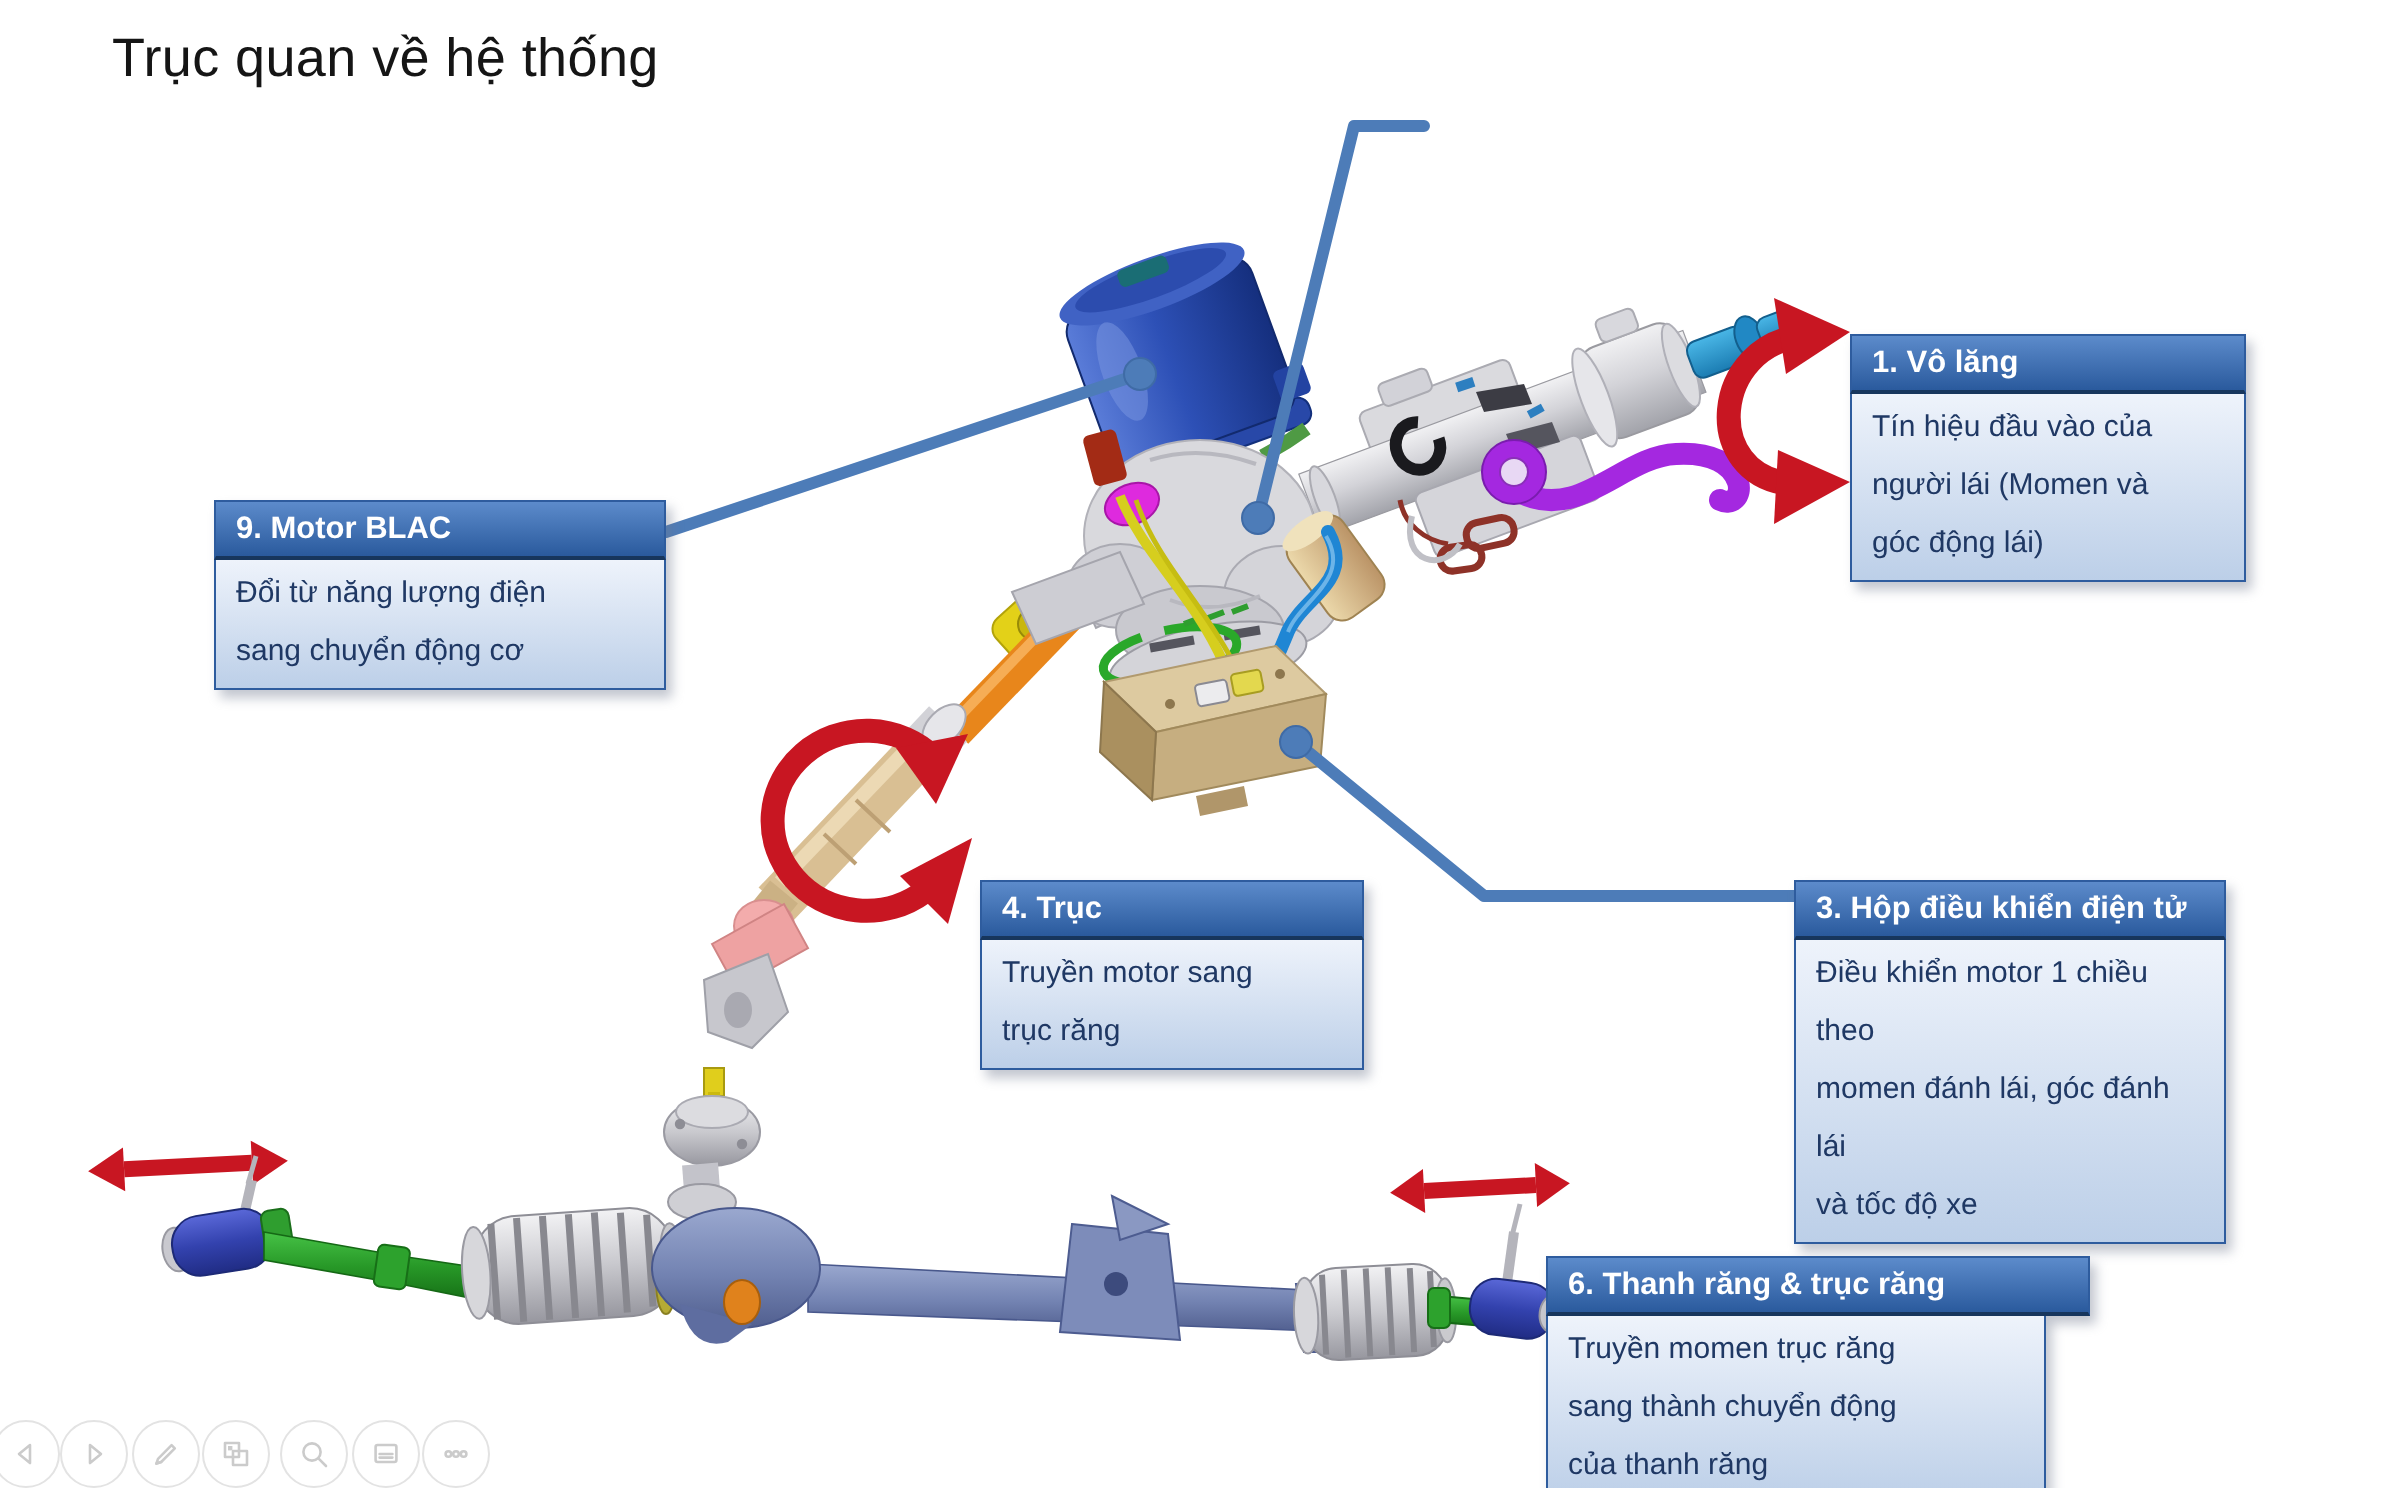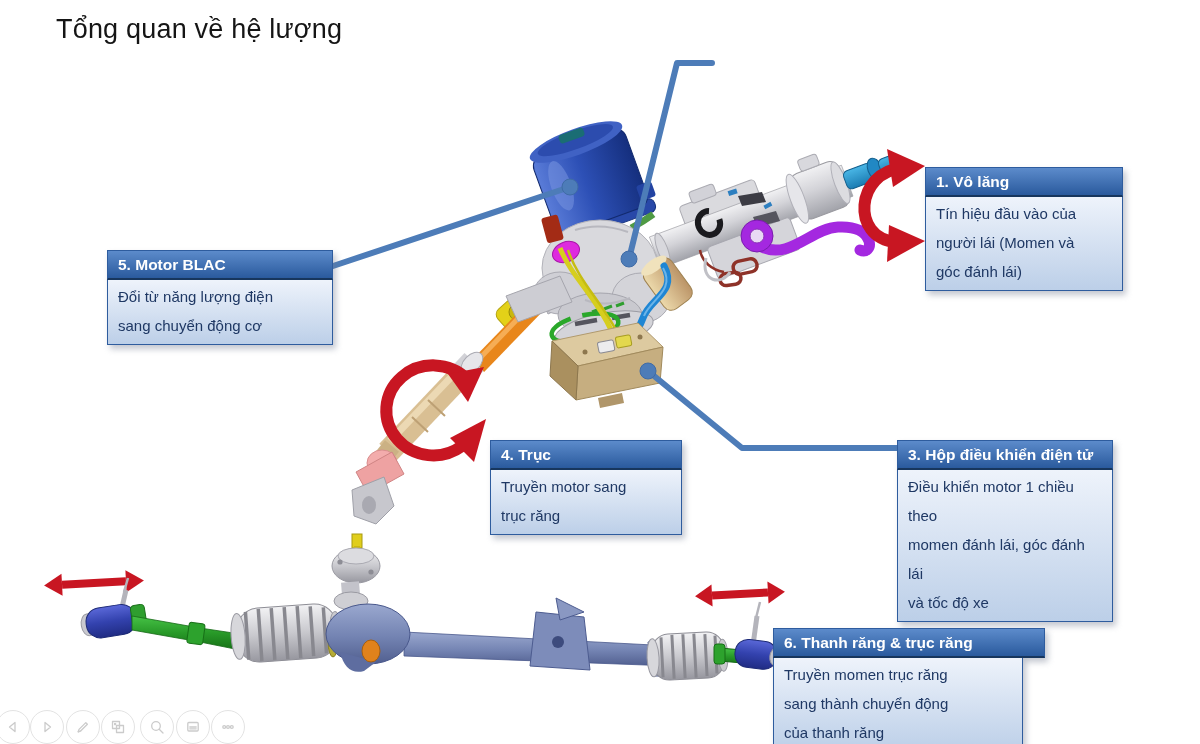--- a/index.html
+++ b/index.html
@@ -35,21 +35,21 @@
   .red-fill{fill:var(--arrow-red);}
   .red-stroke{stroke:var(--arrow-red);}
   .leader{stroke:var(--accent-blue);stroke-width:6;fill:none;stroke-linejoin:round;stroke-linecap:round;}
   .leader-dot{fill:var(--accent-blue);stroke:#3f6ba6;stroke-width:1;}
 </style>
 </head>
 <body>
 
 <div class="slide">
 
-  <h1 class="slide-title">Tổng quan về hệ lượng</h1>
+  <h1 class="slide-title">Trục quan về hệ thống</h1>
 
   <svg id="diagram" width="1200" height="744" viewBox="0 0 1200 744">
     <defs>
       <linearGradient id="gRack" x1="0" y1="0" x2="0" y2="1">
         <stop offset="0" stop-color="#9aa8cf"></stop>
           <stop offset=".55" stop-color="#7383b2"></stop>
           <stop offset="1" stop-color="#515f8f"></stop>
       </linearGradient>
       <linearGradient id="gGreen" x1="0" y1="0" x2="0" y2="1">
         <stop offset="0" stop-color="#46c246"></stop>
@@ -289,30 +289,30 @@
       <circle class="leader-dot" cx="570" cy="187" r="8"></circle>
       <path class="leader" d="M897 448 L742 448 L648 371"></path>
       <circle class="leader-dot" cx="648" cy="371" r="8"></circle>
     </g>
   </svg>
 
   <div class="callout" id="box1">
     <div class="callout-header">1. Vô lăng</div>
     <div class="callout-body">Tín hiệu đầu vào của
 người lái (Momen và
-góc đánh lái)</div>
+góc động lái)</div>
   </div>
   <div class="callout" id="box3">
     <div class="callout-header">3. Hộp điều khiển điện tử</div>
     <div class="callout-body">Điều khiển motor 1 chiều theo
 momen đánh lái, góc đánh lái
 và tốc độ xe</div>
   </div>
   <div class="callout" id="box4">
-    <div class="callout-header">5. Motor BLAC</div>
+    <div class="callout-header">9. Motor BLAC</div>
     <div class="callout-body">Đổi từ năng lượng điện
 sang chuyển động cơ</div>
   </div>
   <div class="callout" id="box5">
     <div class="callout-header">4. Trục</div>
     <div class="callout-body">Truyền motor sang
 trục răng</div>
   </div>
   <div class="callout" id="box6">
     <div class="callout-header">6. Thanh răng &amp; trục răng</div>

